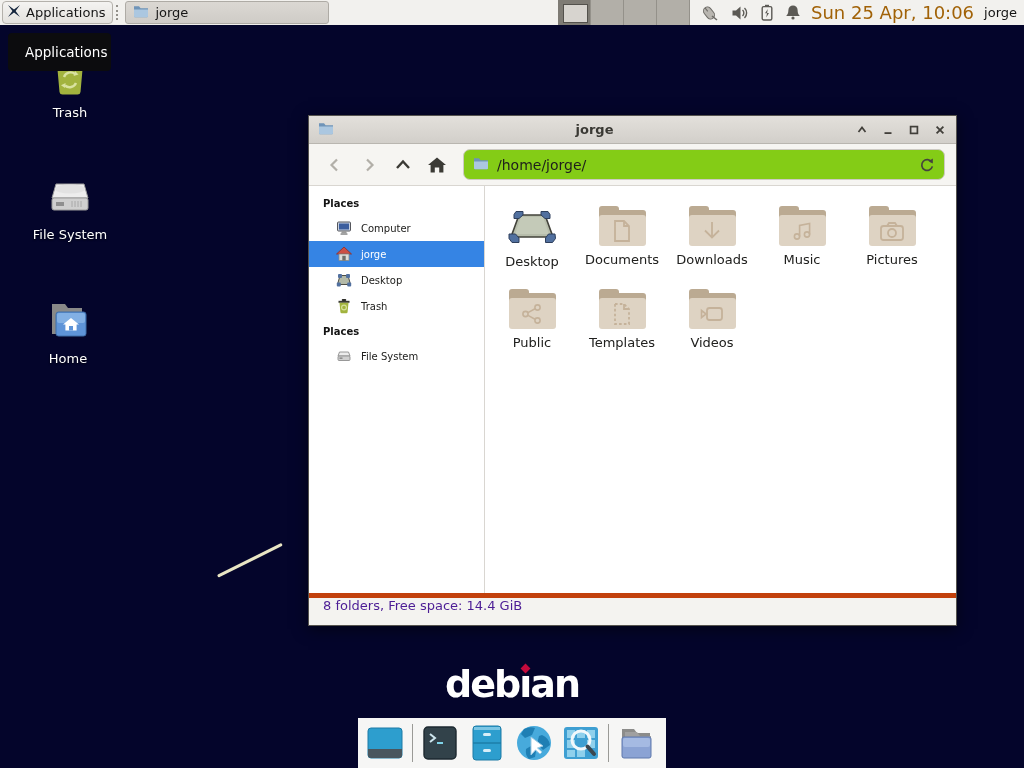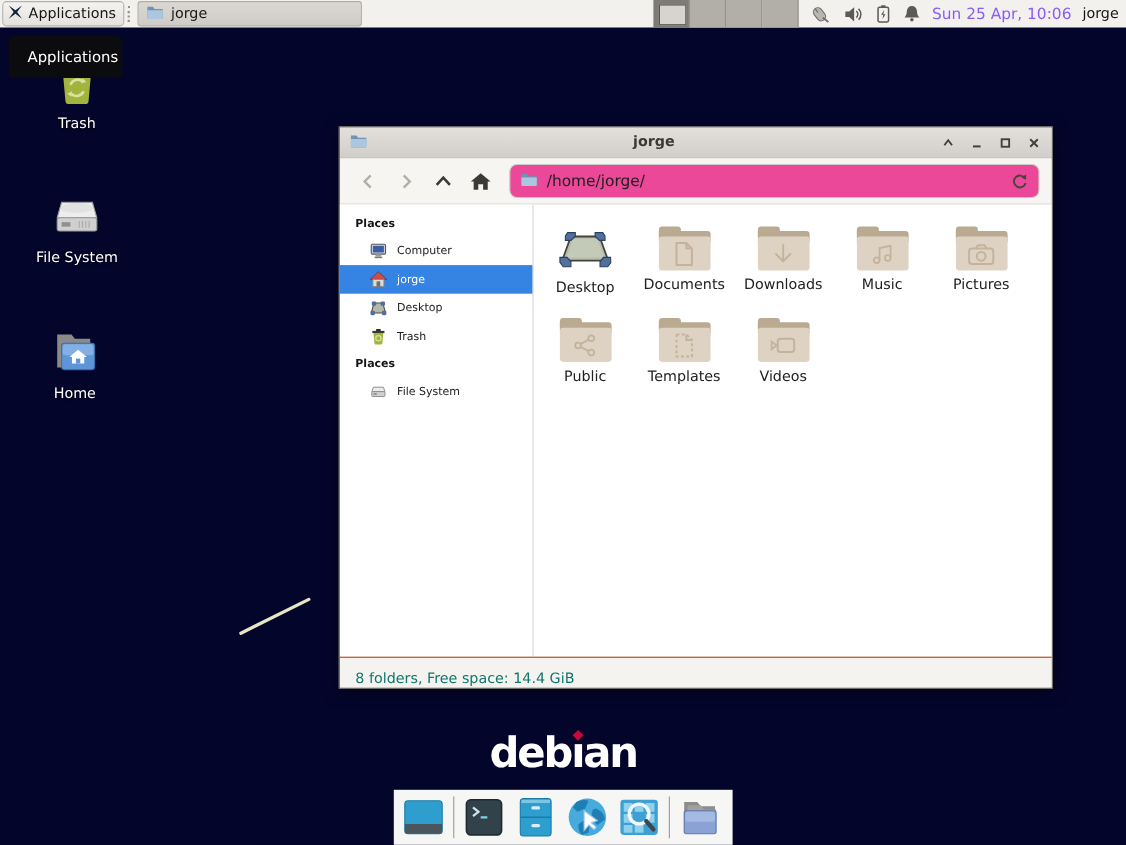--- a/index.html
+++ b/index.html
@@ -20,21 +20,21 @@
     background:linear-gradient(#dbd8d3,#cfccc7);border:1px solid #aeaba5;border-radius:3px;
     padding:0 7px;font-size:13px;color:#161616;}
   .panel-spacer{flex:1;}
   .pager{display:flex;height:25px;}
   .ws{width:33px;height:25px;background:#b2afa8;border-right:1px solid #94918a;box-sizing:border-box;}
   .ws.active{background:#7e7b74;position:relative;}
   .ws.active .ws-win{position:absolute;left:5px;top:4px;width:23px;height:17px;
     background:#d7d4cf;border:1px solid #53514c;}
   .tray{display:flex;align-items:center;gap:12px;margin:0 10px 0 9px;}
   .tray svg{display:block;}
-  .clock{font-size:14px;color:#8b5cf6;white-space:nowrap;margin-right:10px;}
+  .clock{font-size:18px;color:#a16207;white-space:nowrap;margin-right:10px;}
   .panel-user{font-size:13px;color:#141414;margin-right:7px;}
   
   .tooltip{position:absolute;left:8px;top:33px;width:103px;height:38px;background:#0c0c0e;
     border-radius:4px;color:#fff;font-size:13.5px;display:flex;align-items:center;
     padding-left:17px;box-sizing:border-box;z-index:30;}
   
   .dicon{position:absolute;width:112px;text-align:center;color:#fff;font-size:13px;z-index:5;}
   .dicon svg{display:block;margin:0 auto;}
   .dicon .dlabel{margin-top:7px;text-shadow:0 1px 2px rgba(0,0,0,.8);}
   
@@ -49,21 +49,21 @@
   .title-text{flex:1;text-align:center;font-weight:bold;font-size:13px;color:#3a3934;}
   .winbtns{display:flex;align-items:center;gap:12px;}
   .winbtn{width:14px;height:14px;display:flex;align-items:center;justify-content:center;}
   .menubar{height:27px;flex:0 0 27px;background:#f6f5f2;display:flex;align-items:center;
     padding-left:4px;font-size:13px;color:#1d1d1b;}
   .menu-item{display:inline-block;padding:5px 9px;}
   .menu-item::first-letter{text-decoration:underline;}
   .toolbar{height:41px;flex:0 0 41px;background:#f6f5f2;border-bottom:1px solid #d9d6d1;
     display:flex;align-items:center;padding:0 11px;gap:4px;}
   .nav-btn{width:30px;height:30px;display:flex;align-items:center;justify-content:center;}
-  .pathbar{flex:1;height:31px;margin-left:7px;background:#ec4899;border:1px solid #cdcac3;
+  .pathbar{flex:1;height:31px;margin-left:7px;background:#84cc16;border:1px solid #cdcac3;
     border-radius:7px;display:flex;align-items:center;padding:0 9px;gap:8px;box-sizing:border-box;}
   .path-text{font-size:14px;color:#1e1e1c;}
   .reload-btn{margin-left:auto;display:flex;align-items:center;}
   .win-content{flex:1;display:flex;min-height:0;background:#fff;}
   
   .sidebar{width:176px;flex:0 0 176px;border-right:1px solid #d9d6d1;padding-top:5px;
     box-sizing:border-box;font-size:10px;background:#fff;}
   .side-header{font-weight:bold;color:#141414;padding:7px 0 6px 14px;}
   .side-item{display:flex;align-items:center;gap:9px;height:26px;padding-left:27px;color:#21211f;}
   .side-item.selected{background:#3584e4;color:#fff;}
@@ -72,22 +72,22 @@
   .iconview{flex:1;display:flex;flex-wrap:wrap;align-content:flex-start;padding:0 0 0 2px;}
   .fitem{width:90px;margin-top:20px;display:flex;flex-direction:column;align-items:center;
     font-size:13px;color:#21211f;}
   .fitem .flabel{margin-top:6px;}
   .ficon{position:relative;width:47px;height:40px;}
   .ftab{position:absolute;top:0;left:0;width:20px;height:9px;background:#bbaa92;border-radius:3px 3px 0 0;}
   .fback{position:absolute;top:4px;left:0;right:0;height:10px;background:#bbaa92;border-radius:0 3px 0 0;}
   .ffront{position:absolute;top:9px;left:0;right:0;bottom:0;background:#ded3c3;border-radius:3px;}
   .fglyph{position:absolute;left:50%;top:25px;transform:translate(-50%,-50%);}
   
-  .statusbar{height:27px;flex:0 0 27px;background:#f4f3f0;border-top:1px solid #c2410c;
-    display:flex;align-items:flex-end;padding-left:14px;font-size:13px;color:#0f766e;}
+  .statusbar{height:27px;flex:0 0 27px;background:#f4f3f0;border-top:5px solid #c2410c;
+    display:flex;align-items:flex-start;padding-left:14px;font-size:13px;color:#4c1d95;}
   
   .debian{position:absolute;left:0;right:0;top:662px;text-align:center;color:#ffffff;
     font-size:38px;font-weight:bold;letter-spacing:-2px;z-index:5;}
   .deb-i{position:relative;display:inline-block;}
   .deb-dot{position:absolute;left:50%;top:3px;width:7px;height:7px;margin-left:-3px;
     background:#c40a3c;transform:rotate(45deg);}
   
   .dock{position:absolute;left:358px;top:718px;width:308px;height:50px;background:#f6f6f5;
     display:flex;align-items:center;gap:7px;padding:0 7px;box-sizing:border-box;z-index:10;}
   .dock-sep{width:1px;height:38px;background:#9a9a96;}

